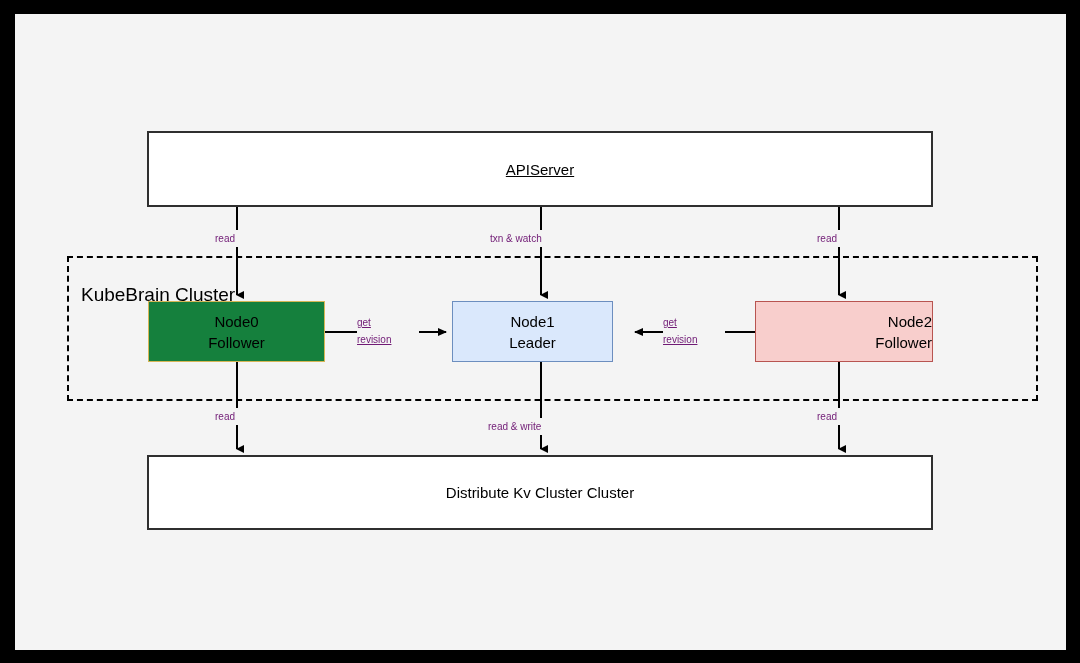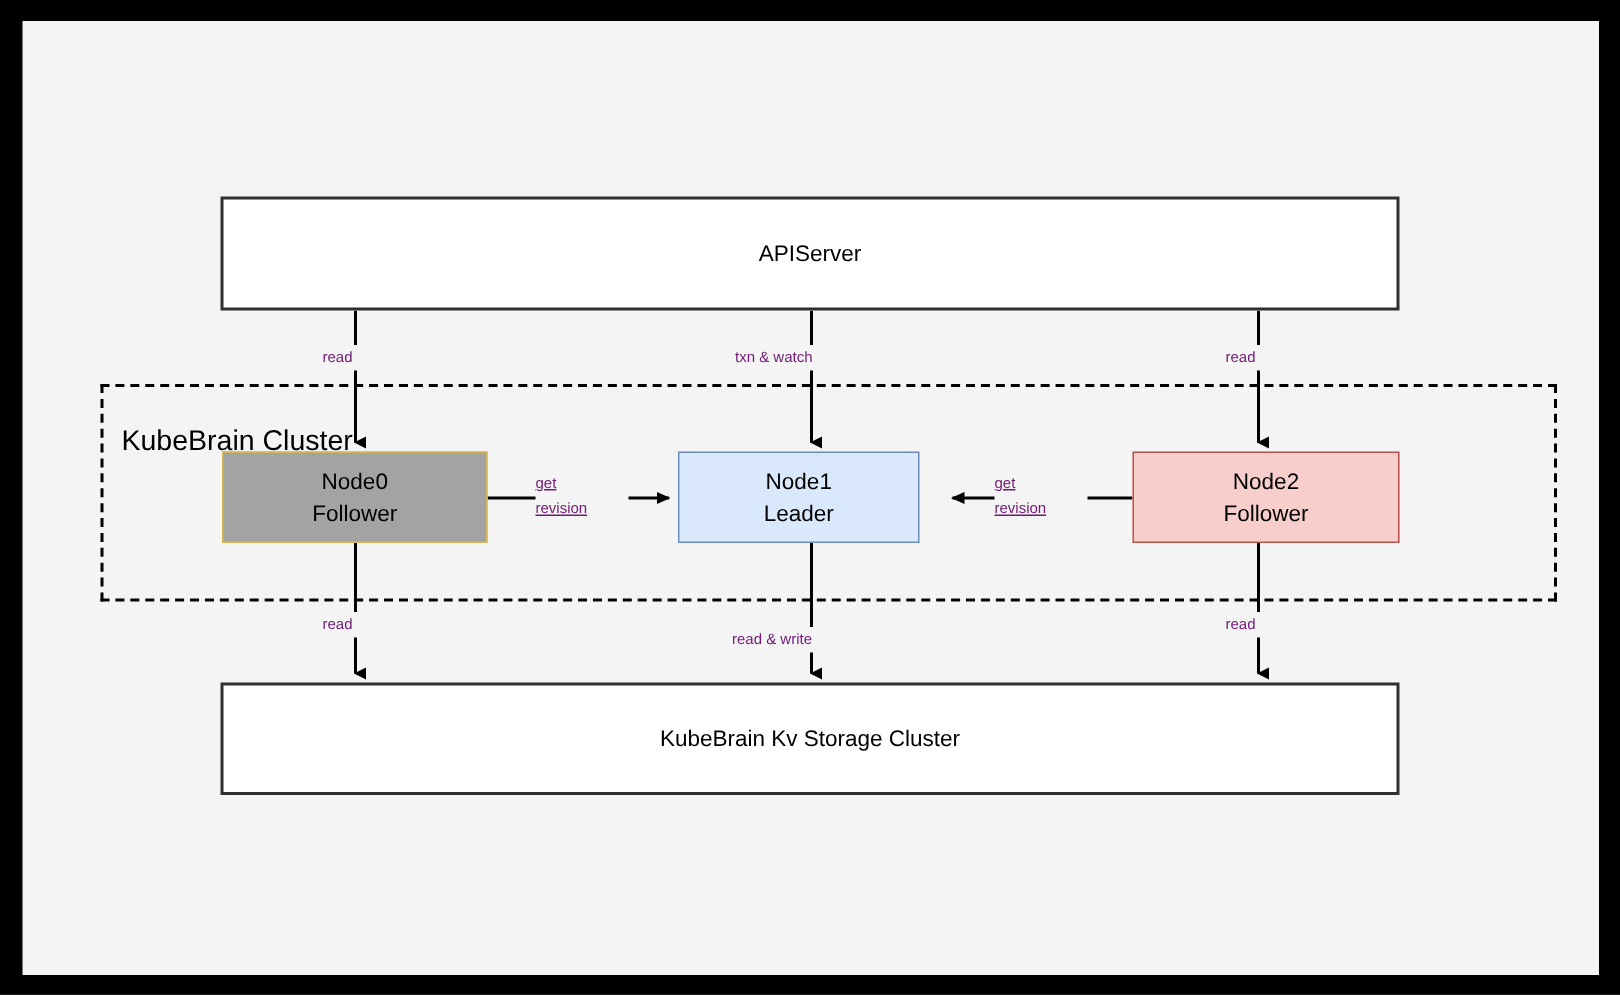--- a/index.html
+++ b/index.html
@@ -48,20 +48,21 @@
     border: 2px solid #2f2f2f;
   }
 
   #api-server-box {
     left: 132px;
     top: 117px;
     width: 786px;
     height: 76px;
     border: 2px solid #2f2f2f;
     background: #ffffff;
+    text-decoration: underline;
   }
   #storage-box {
     left: 132px;
     top: 441px;
     width: 786px;
     height: 75px;
     border: 2px solid #2f2f2f;
     background: #ffffff;
   }
 
@@ -97,38 +98,39 @@
     line-height: 21px;
     color: #000000;
     border-width: 1px;
     border-style: solid;
   }
   #node0 {
     left: 133px;
     top: 287px;
     width: 177px;
     height: 61px;
-    background: #a3a3a3;
+    background: #15803d;
     border-color: #d6b656;
   }
   #node1 {
     left: 437px;
     top: 287px;
     width: 161px;
     height: 61px;
     background: #dae8fc;
     border-color: #6c8ebf;
   }
   #node2 {
     left: 740px;
     top: 287px;
     width: 178px;
     height: 61px;
     background: #f8cecc;
     border-color: #b85450;
+    align-items: flex-end;
   }
 
   
   #connectors {
     position: absolute;
     left: 0; top: 0;
     width: 1051px;
     height: 636px;
     pointer-events: none;
   }
@@ -208,21 +210,21 @@
       <span>Node1</span>
       <span>Leader</span>
     </div>
 
     <div class="node" id="node2">
       <span>Node2</span>
       <span>Follower</span>
     </div>
 
     <div class="box" id="storage-box">
-      <span>KubeBrain Kv Storage Cluster</span>
+      <span>Distribute Kv Cluster Cluster</span>
     </div>
 
     <div class="edge-label" style="left:197px; top:216px;">read</div>
 
     <div class="edge-label" style="left:472px; top:216px;">txn &amp; watch</div>
 
     <div class="edge-label" style="left:799px; top:216px;">read</div>
 
     <div class="edge-label two-line" style="left:342px; top:300px;">
       <span>get</span>

